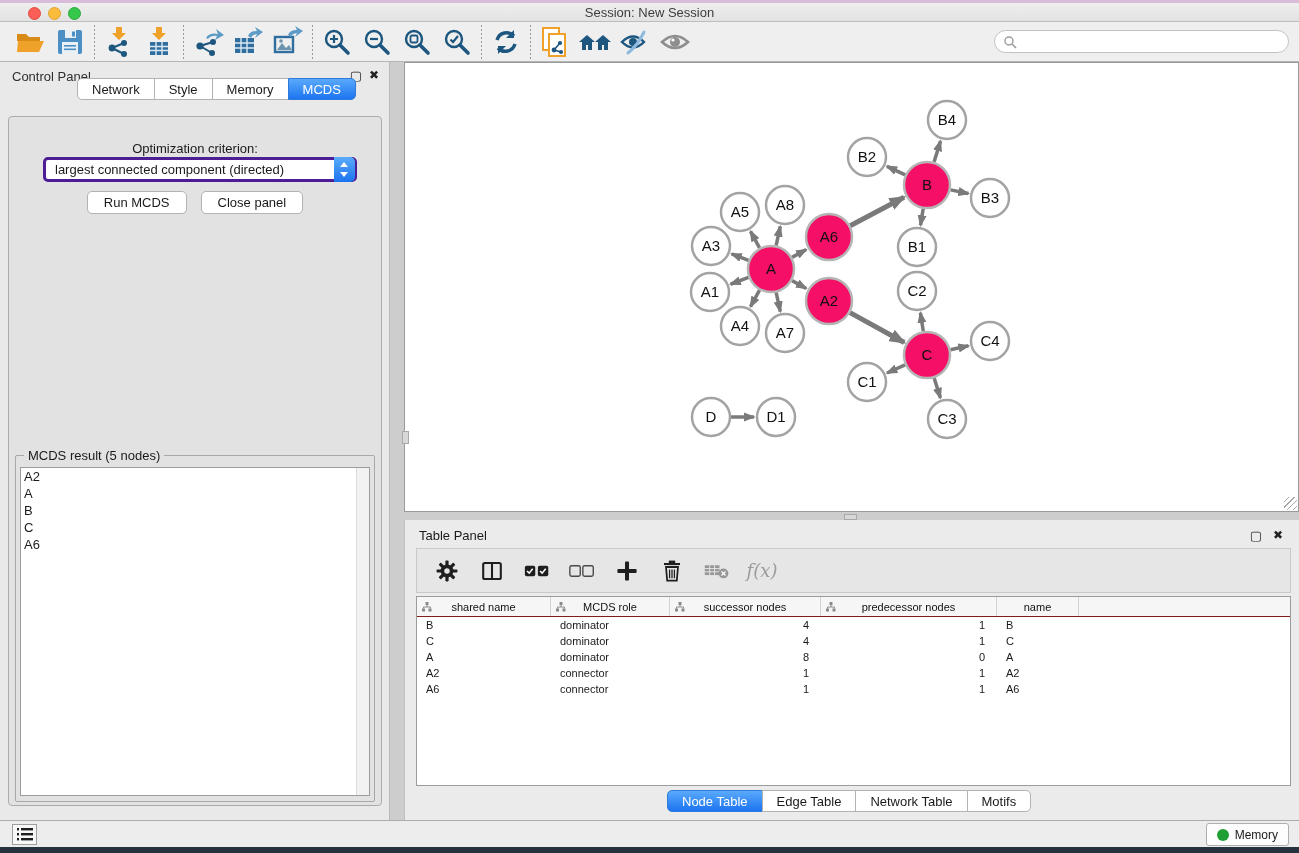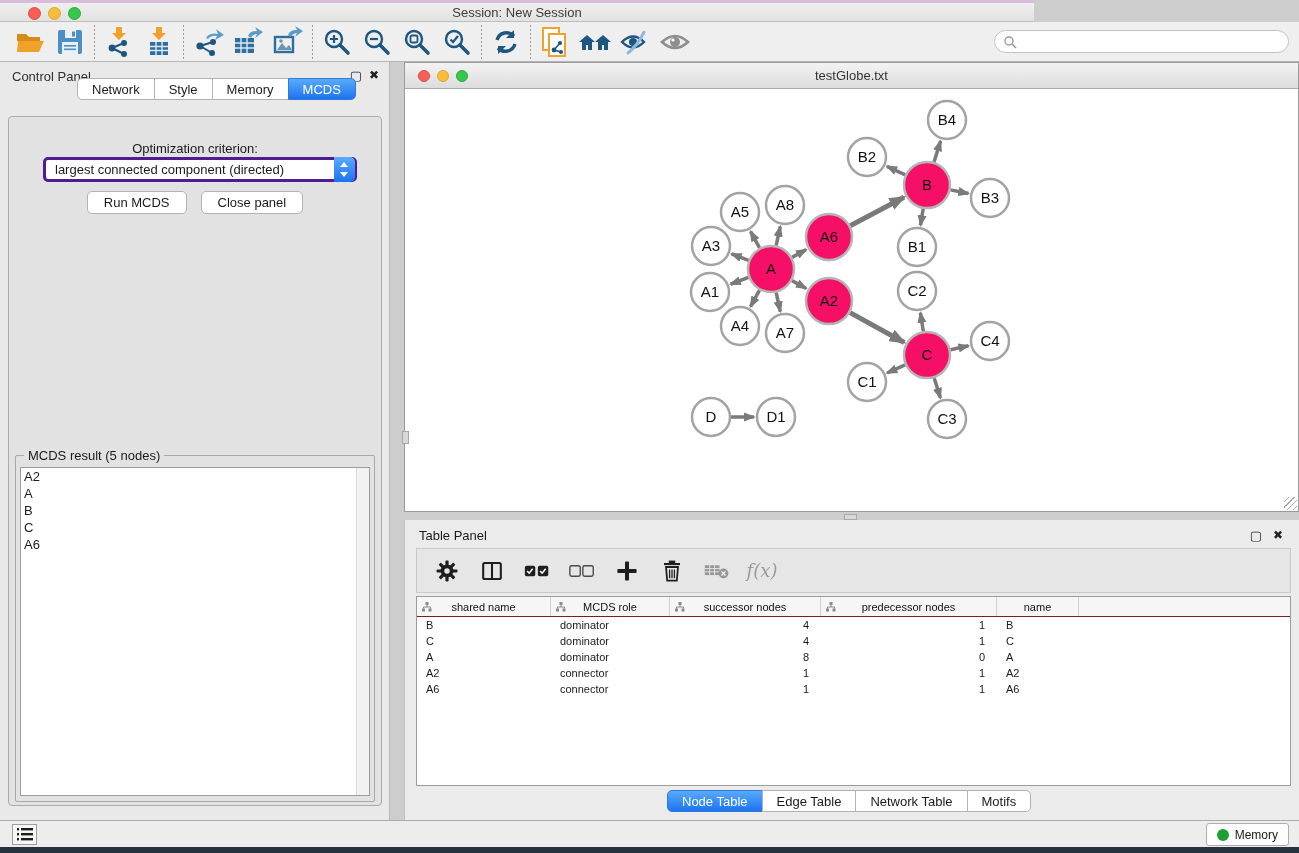--- a/index.html
+++ b/index.html
@@ -4,21 +4,21 @@
 <style>
   * { margin:0; padding:0; box-sizing:border-box; }
   html,body { width:1299px; height:853px; }
   body {
     font-family:"Liberation Sans", sans-serif;
     font-size:13px; color:#1a1a1a;
     background:#cdcdcd; overflow:hidden; position:relative;
   }
   
   .titlebar {
-    position:absolute; left:0; top:0; width:1034px; height:22px;
+    position:absolute; left:0; top:0; width:1299px; height:22px;
     background:linear-gradient(#efefef,#e2e2e2);
     border-top:3px solid #d9bcd9;
     border-bottom:1px solid #bdbdbd;
   }
   .titlebar .title {
     position:absolute; left:0; right:0; top:2px; text-align:center;
     font-size:13px; color:#3c3c3c;
   }
   .lights { position:absolute; top:4px; display:flex; gap:7px; }
   .titlebar .lights { left:28px; }
@@ -349,28 +349,20 @@
             <div class="list-item">A</div>
             <div class="list-item">B</div>
             <div class="list-item">C</div>
             <div class="list-item">A6</div>
           </div>
       </div>
     </div>
   </div>
 
   <div class="net-window">
-    <div class="net-titlebar">
-      <div class="lights">
-        <div class="light red"></div>
-        <div class="light yellow"></div>
-        <div class="light green"></div>
-      </div>
-      <div class="title">testGlobe.txt</div>
-    </div>
     <div class="net-canvas">
       <svg width="893" height="422" viewBox="0 0 893 422">
         <defs>
           <marker id="arrowhead" markerWidth="3.4" markerHeight="2.6" refX="2.9" refY="1.3" orient="auto" markerUnits="strokeWidth">
             <path d="M0,0 L3.4,1.3 L0,2.6 z" fill="#7a7a7a"></path>
           </marker>
         </defs>
         <g id="edge-layer">
             <line x1="354.5334732741604" y1="158.91638634281102" x2="345.51098283201964" y2="142.32664585242324" stroke="#7a7a7a" stroke-width="3.5" marker-end="url(#arrowhead)"></line>
             <line x1="371.12872509133035" y1="156.5543995824897" x2="375.2986686662805" y2="137.49180038271777" stroke="#7a7a7a" stroke-width="3.5" marker-end="url(#arrowhead)"></line>

